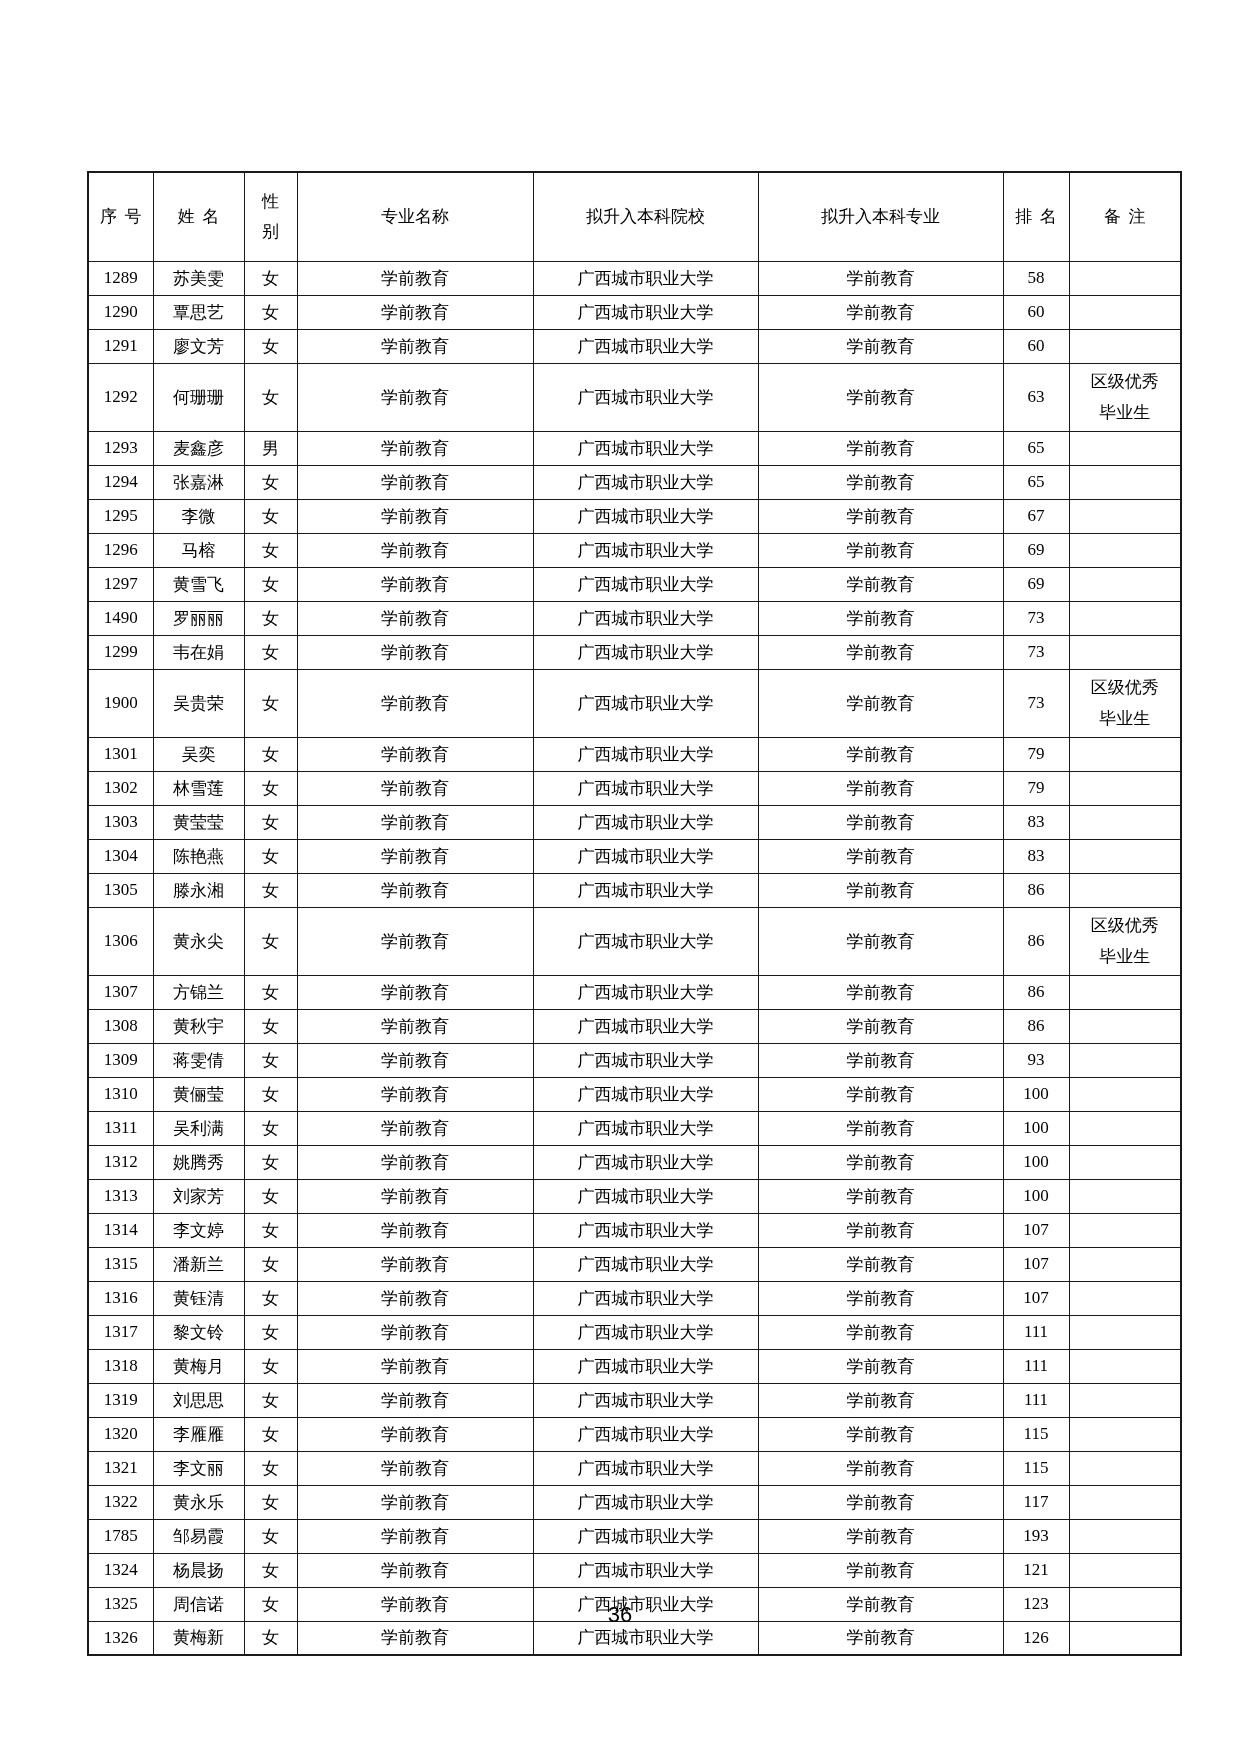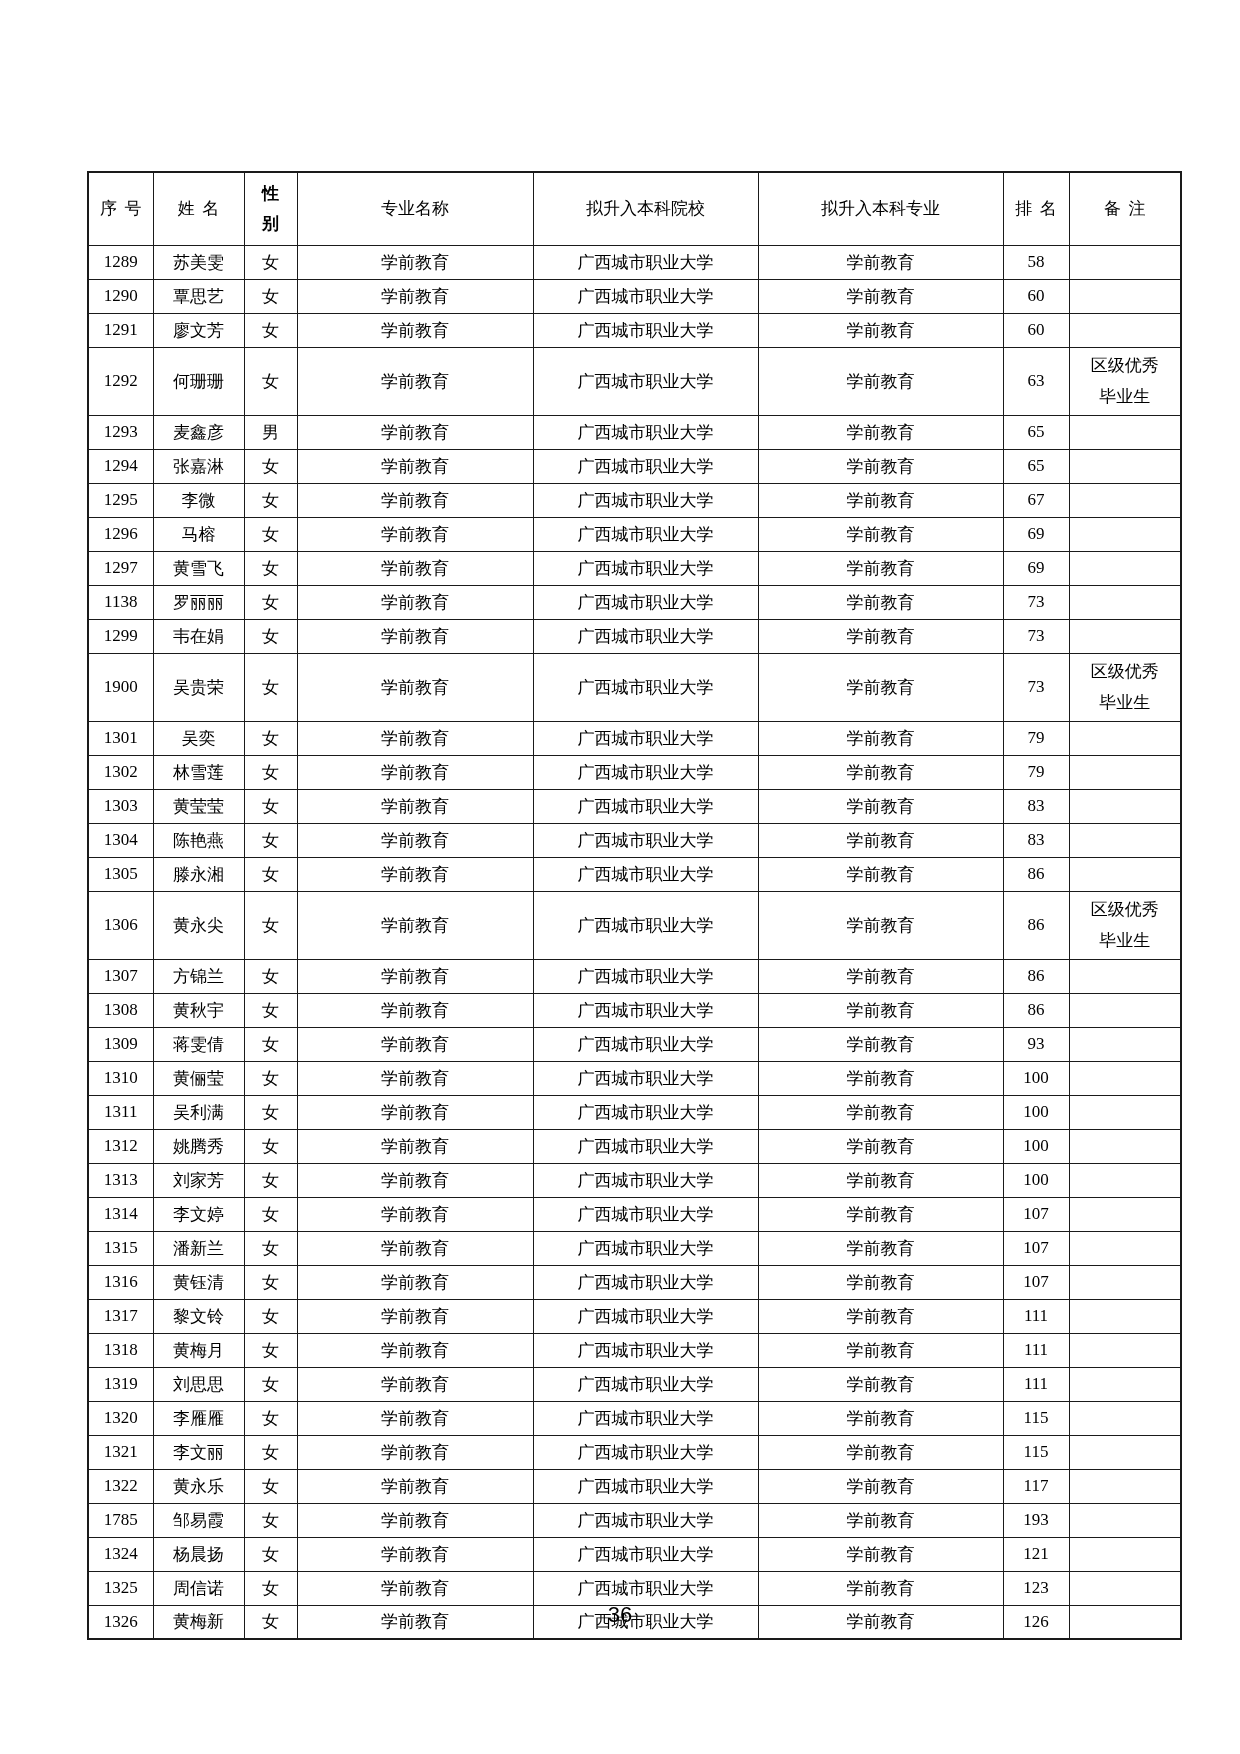--- a/index.html
+++ b/index.html
@@ -37,21 +37,21 @@
   tbody tr { height: 34px; }
   tbody tr.tall { height: 68px; }
   thead th { line-height: 1.75; }
   
   thead th:nth-child(1), thead th:nth-child(2),
   thead th:nth-child(7), thead th:nth-child(8) {
     letter-spacing: 0.45em;
     text-indent: 0.45em;
   }
   
-  thead th:nth-child(3) { padding: 6px 16px; letter-spacing: 0; text-indent: 0; font-weight: bold; }
+  thead th:nth-child(3) { padding: 14px 16px; letter-spacing: 0; text-indent: 0; }
   .remark-text {
     display: inline-block;
     width: 72px;
     line-height: 1.85;
     text-align: center;
   }
   .page-number {
     position: absolute;
     top: 1602px;
     left: 0;
@@ -173,21 +173,21 @@
           <td>1297</td>
           <td>黄雪飞</td>
           <td>女</td>
           <td>学前教育</td>
           <td>广西城市职业大学</td>
           <td>学前教育</td>
           <td>69</td>
           <td><span class="remark-text"></span></td>
         </tr>
         <tr>
-          <td>1138</td>
+          <td>1490</td>
           <td>罗丽丽</td>
           <td>女</td>
           <td>学前教育</td>
           <td>广西城市职业大学</td>
           <td>学前教育</td>
           <td>73</td>
           <td><span class="remark-text"></span></td>
         </tr>
         <tr>
           <td>1299</td>

